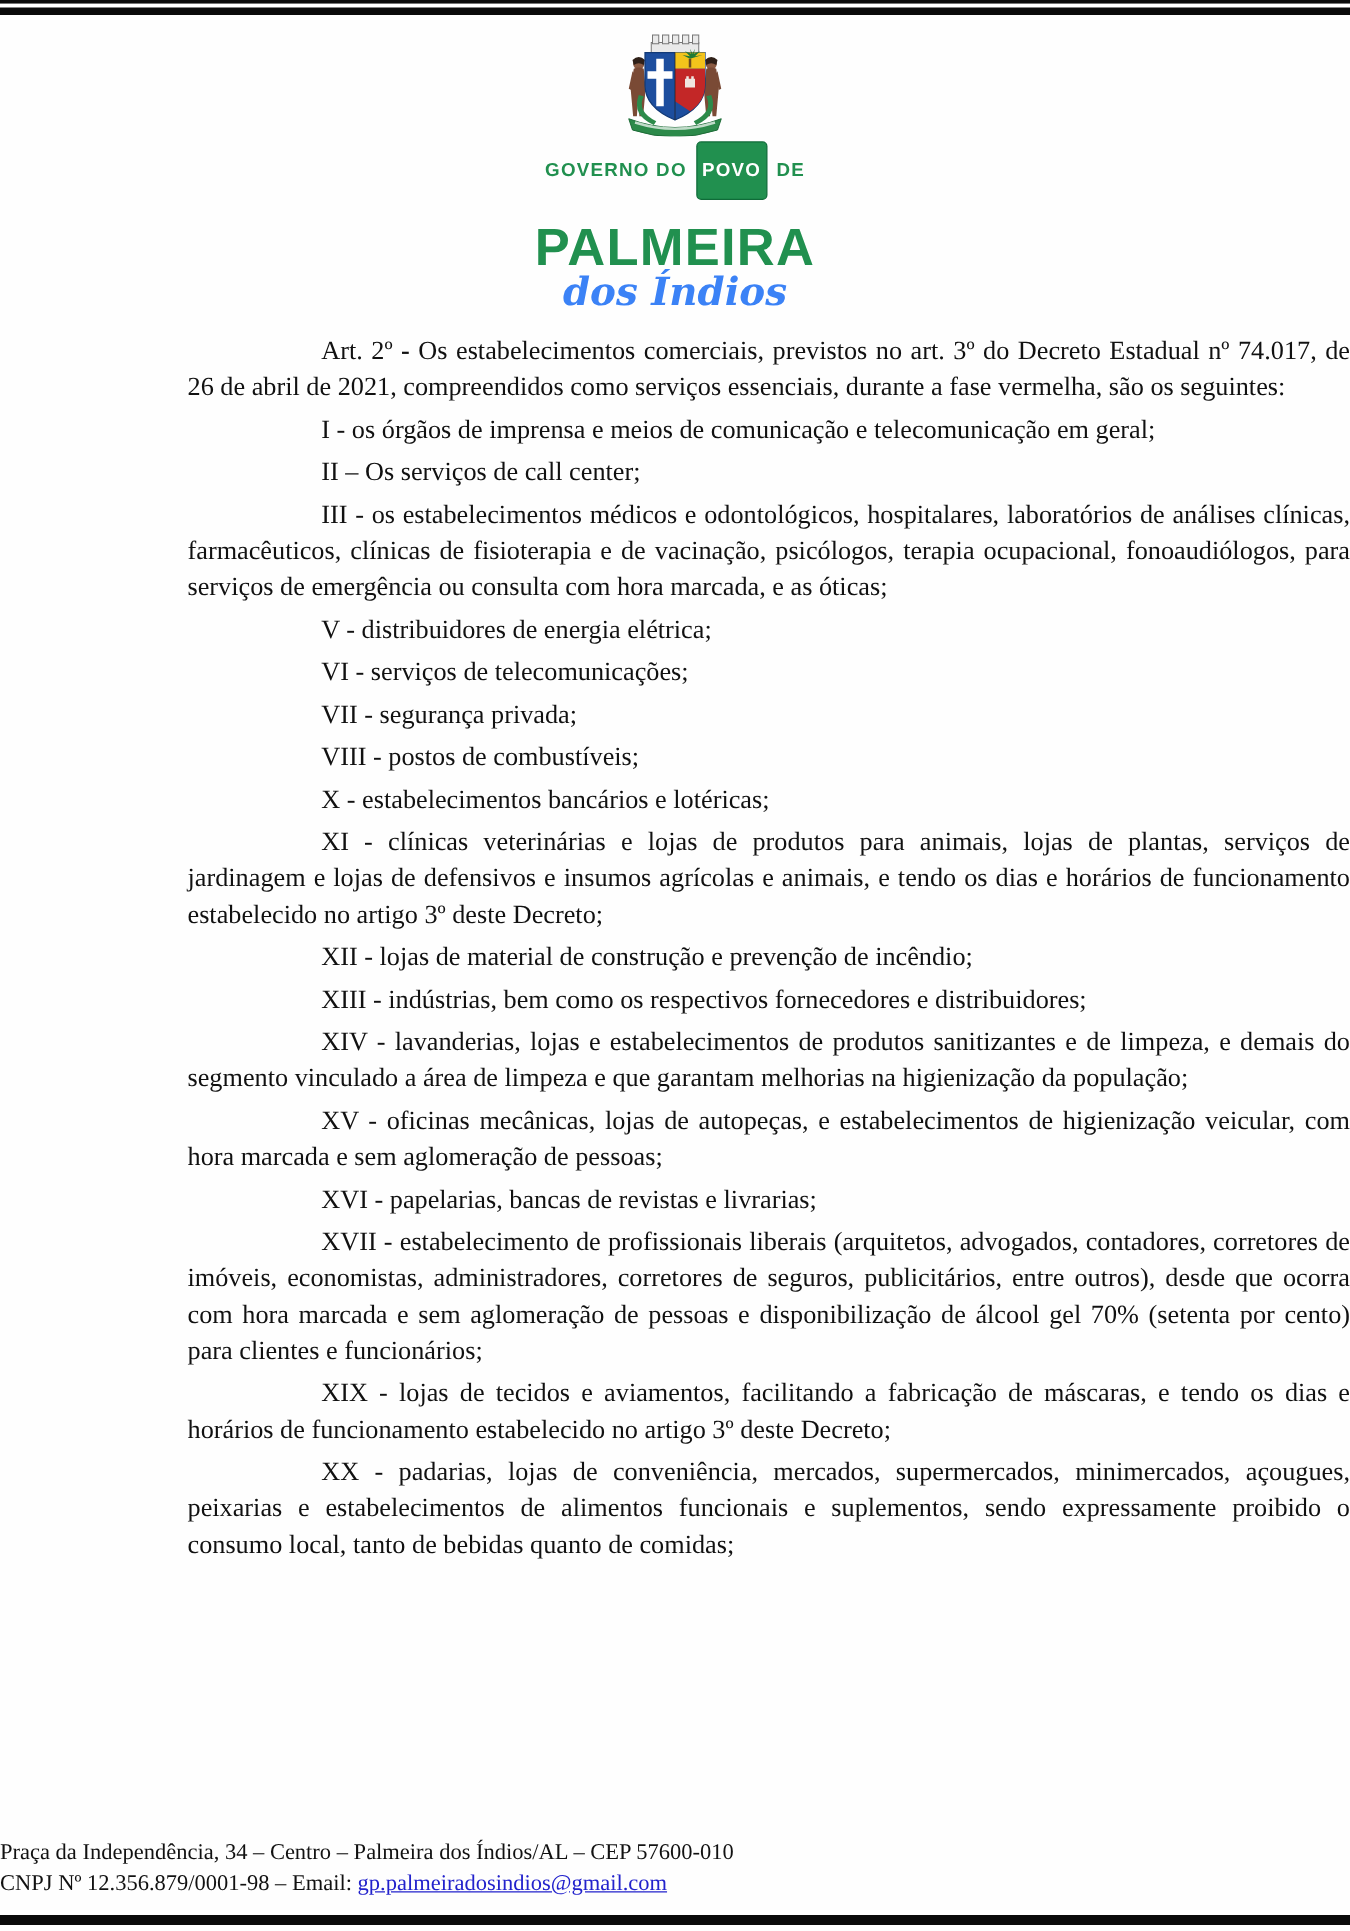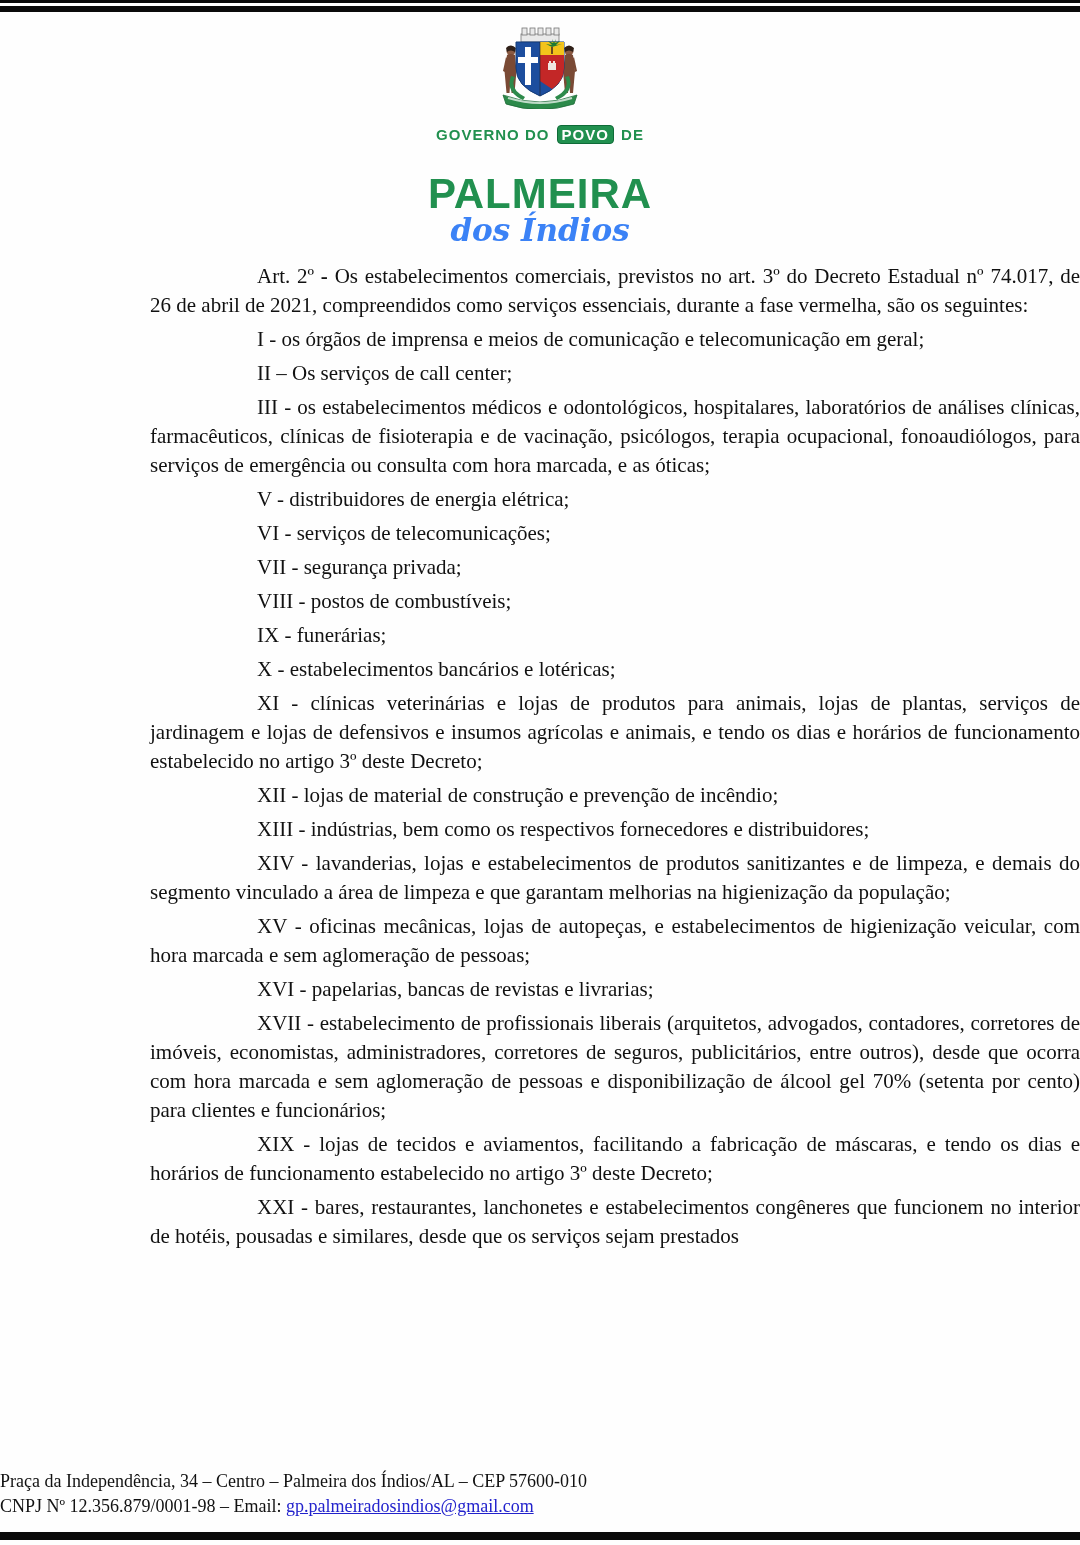--- a/index.html
+++ b/index.html
@@ -25,21 +25,21 @@
   
   .logo-block { margin-top: 15px; text-align: center; line-height: 1; }
   .crest { display: block; margin: 0 auto; }
   .gov-line {
     font-family: "Liberation Sans", sans-serif;
     font-weight: bold; font-size: 15px; letter-spacing: 1px;
     color: #21904f; margin-top: 4px;
   }
   .gov-highlight {
     background: #21904f; color: #ffffff; border-radius: 4px;
-    padding: 1px 4px; border: 1px solid #0f6b38; margin: 12px 2px;
+    padding: 15px 4px; border: 1px solid #0f6b38; margin: 0 2px;
     display: inline-block;
   }
   .city-name {
     font-family: "Liberation Sans", sans-serif;
     font-weight: bold; font-size: 42px; letter-spacing: 1px;
     color: #21904f; margin-top: 17px;
   }
   .city-script {
     font-family: "DejaVu Serif", serif;
     font-style: italic; font-weight: bold; font-size: 31px;
@@ -131,31 +131,30 @@
 
   <div class="doc-body">
     <p><span>Art. 2º</span><span class="bold-dash"> - </span><span>Os estabelecimentos comerciais, previstos no art. 3º do Decreto Estadual nº 74.017, de 26 de abril de 2021, compreendidos como serviços essenciais, durante a fase vermelha, são os seguintes:</span></p>
     <p>I - os órgãos de imprensa e meios de comunicação e telecomunicação em geral;</p>
     <p>II – Os serviços de call center;</p>
     <p>III - os estabelecimentos médicos e odontológicos, hospitalares, laboratórios de análises clínicas, farmacêuticos, clínicas de fisioterapia e de vacinação, psicólogos, terapia ocupacional, fonoaudiólogos, para serviços de emergência ou consulta com hora marcada, e as óticas;</p>
     <p>V - distribuidores de energia elétrica;</p>
     <p>VI - serviços de telecomunicações;</p>
     <p>VII - segurança privada;</p>
     <p>VIII - postos de combustíveis;</p>
-    <p>IX - funerárias;</p>
     <p>X - estabelecimentos bancários e lotéricas;</p>
     <p>XI - clínicas veterinárias e lojas de produtos para animais, lojas de plantas, serviços de jardinagem e lojas de defensivos e insumos agrícolas e animais, e tendo os dias e horários de funcionamento estabelecido no artigo 3º deste Decreto;</p>
     <p>XII - lojas de material de construção e prevenção de incêndio;</p>
     <p>XIII - indústrias, bem como os respectivos fornecedores e distribuidores;</p>
     <p>XIV - lavanderias, lojas e estabelecimentos de produtos sanitizantes e de limpeza, e demais do segmento vinculado a área de limpeza e que garantam melhorias na higienização da população;</p>
     <p>XV - oficinas mecânicas, lojas de autopeças, e estabelecimentos de higienização veicular, com hora marcada e sem aglomeração de pessoas;</p>
     <p>XVI - papelarias, bancas de revistas e livrarias;</p>
     <p>XVII - estabelecimento de profissionais liberais (arquitetos, advogados, contadores, corretores de imóveis, economistas, administradores, corretores de seguros, publicitários, entre outros), desde que ocorra com hora marcada e sem aglomeração de pessoas e disponibilização de álcool gel 70% (setenta por cento) para clientes e funcionários;</p>
     <p>XIX - lojas de tecidos e aviamentos, facilitando a fabricação de máscaras, e tendo os dias e horários de funcionamento estabelecido no artigo 3º deste Decreto;</p>
-    <p>XXI - bares, restaurantes, lanchonetes e estabelecimentos congêneres que funcionem no interior de hotéis, pousadas e similares, desde que os serviços sejam prestados</p>
+    <p>XX - padarias, lojas de conveniência, mercados, supermercados, minimercados, açougues, peixarias e estabelecimentos de alimentos funcionais e suplementos, sendo expressamente proibido o consumo local, tanto de bebidas quanto de comidas;</p>
   </div>
 
   <div class="doc-footer">
     <div>Praça da Independência, 34 – Centro – Palmeira dos Índios/AL – CEP 57600-010</div>
     <div><span>CNPJ Nº 12.356.879/0001-98 – Email: </span><a href="#">gp.palmeiradosindios@gmail.com</a></div>
   </div>
 
   <div class="bottom-rule"></div>
 
 </div>

